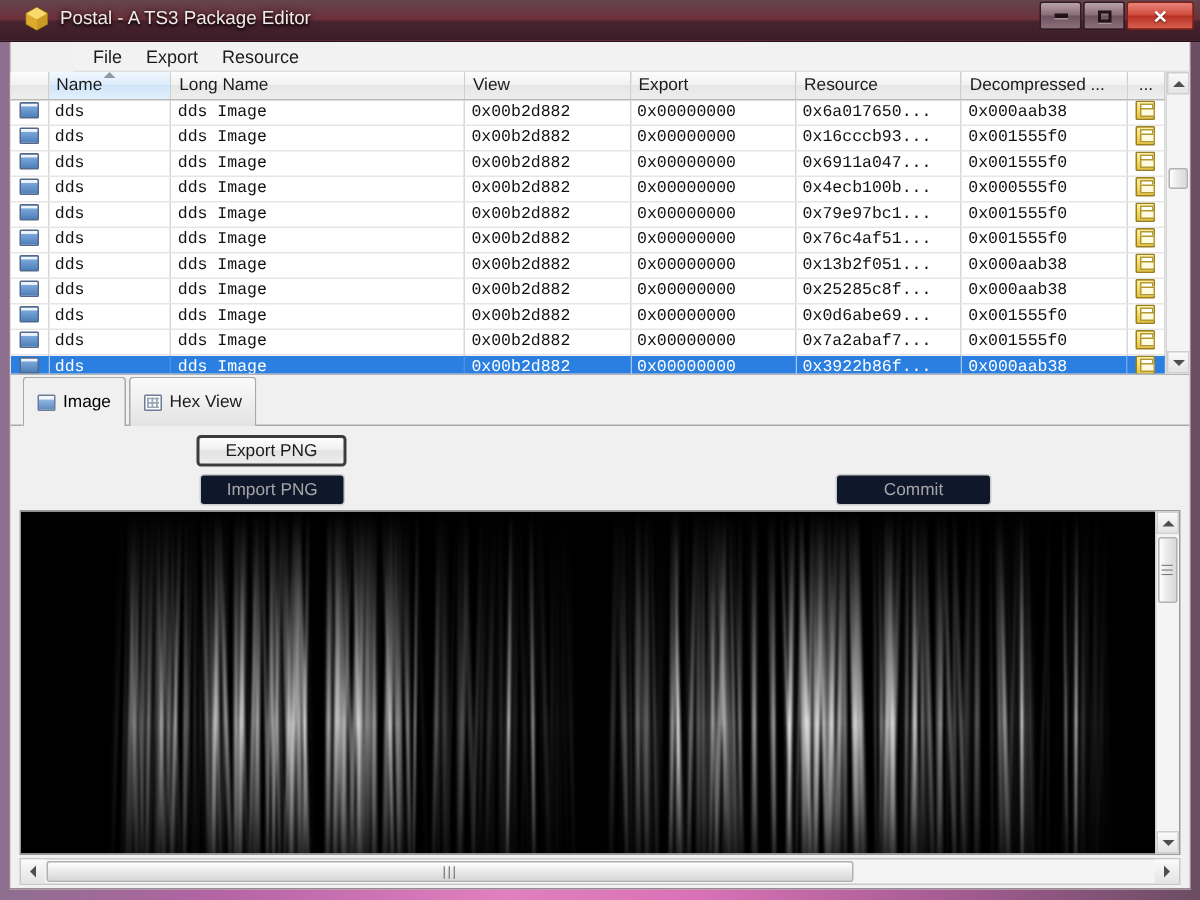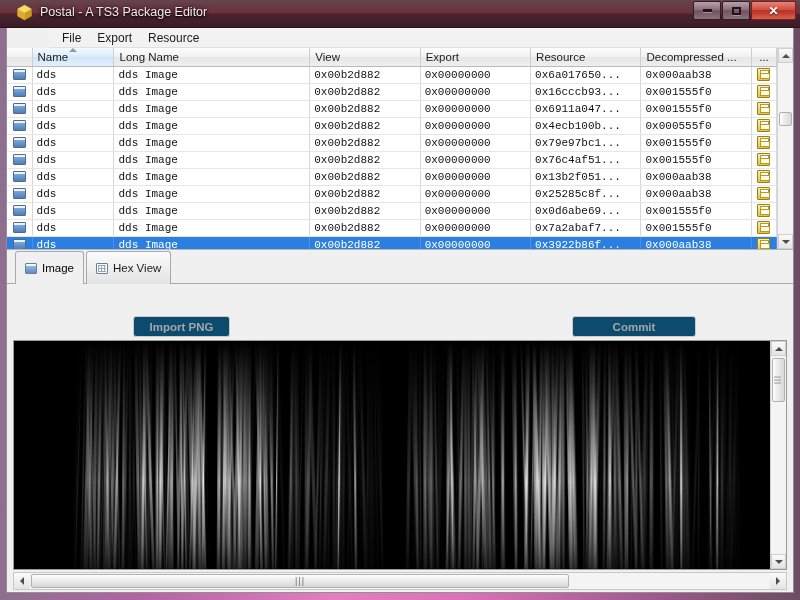--- a/index.html
+++ b/index.html
@@ -181,21 +181,21 @@
     flex:0 0 56px; background:#f0f0f0; position:relative;
   }
   .btn {
     position:absolute; font-size:11.5px; color:#1b1b1b;
     background:linear-gradient(180deg,#fdfdfd 0%,#f0f0f0 45%,#e3e3e3 50%,#ededed 100%);
     border:1px solid #9d9d9d; border-radius:3px;
     display:flex; align-items:center; justify-content:center;
     height:21px; white-space:nowrap;
   }
   .btn.focused { border:2px solid #3c3c3c; }
-  .btn.disabled { color:#a6a6a6; border-color:#cbcbcb; background:#0c4a6e;font-weight:bold; }
+  .btn.disabled { color:#a6a6a6; border-color:#cbcbcb; background:#0f172a; }
   .combo {
     position:absolute; height:21px; font-size:11.5px; color:#1b1b1b;
     background:linear-gradient(180deg,#fdfdfd 0%,#f0f0f0 45%,#e3e3e3 50%,#ededed 100%);
     border:1px solid #9d9d9d; border-radius:3px;
     display:flex; align-items:center; padding-left:6px; padding-right:4px;
     justify-content:space-between; gap:6px;
   }
   .chev { width:0;height:0;border-left:4px solid transparent;border-right:4px solid transparent;border-top:5px solid #303030; }
 
   
@@ -421,22 +421,23 @@
         <span class="tab-ico image"></span>
         <span>Image</span>
       </div>
       <div class="tab">
         <span class="tab-ico hex"></span>
         <span>Hex View</span>
       </div>
     </div>
 
     <div class="toolpanel">
+      <div class="btn focused" style="left:124px; top:6px; width:100px;">Export PNG</div>
       <div class="btn disabled" style="left:126px; top:32px; width:97px;">Import PNG</div>
-      <div class="btn disabled" style="left:565px; top:32px; width:124px;">Commit</div>
+      <div class="btn disabled" style="left:550px; top:32px; width:104px;">Commit</div>
     </div>
 
     <div class="viewer">
       <div class="viewer-inner">
         <div class="canvas-area">
           <svg viewBox="0 0 740 230" preserveAspectRatio="none">
             <defs>
               <linearGradient id="fadeY" x1="0" y1="0" x2="0" y2="1">
                 <stop offset="0%" stop-color="#fff" stop-opacity="0"></stop>
                 <stop offset="18%" stop-color="#fff" stop-opacity=".25"></stop>

